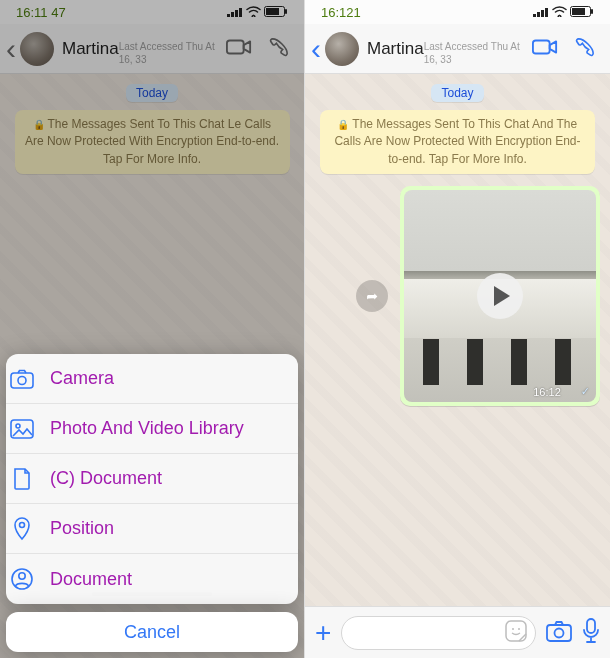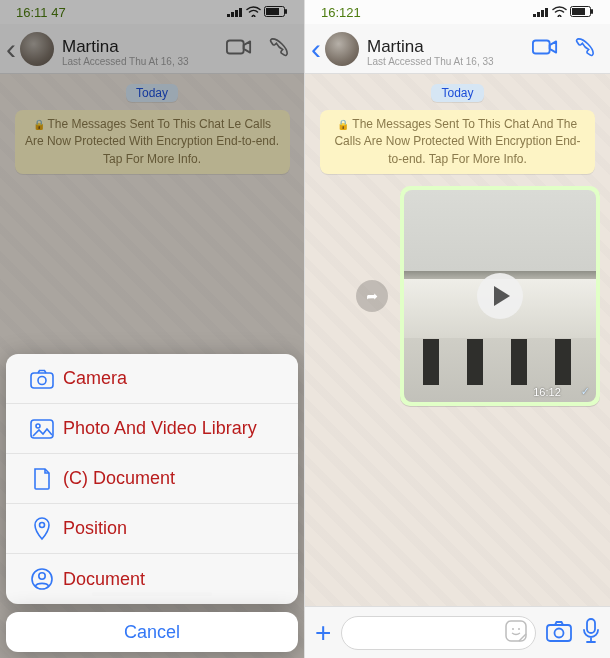--- a/index.html
+++ b/index.html
@@ -49,21 +49,21 @@
       padding: 0 6px;
     }
     .back-chevron { font-size: 30px; color: #3478f6; margin-right: 4px; line-height: 1; }
     .left .back-chevron { color: #6a6a6a; }
     .avatar {
       width: 34px; height: 34px;
       border-radius: 50%;
       background: radial-gradient(circle at 40% 35%, #b6b0a8 0%, #7a7066 60%, #5a5047 100%);
       margin-right: 8px;
     }
-    .header-text { flex: 1; display: flex; flex-direction: column; justify-content: center; margin-top: 8px; }
+    .header-text { flex: 1; display: flex; justify-content: center; margin-top: 8px; }
     .header-name { font-size: 17px; font-weight: 500; color: #222; line-height: 1; }
     .header-sub { font-size: 10px; color: #9e9e9e; line-height: 1.3; }
     .header-actions { display: flex; gap: 14px; align-items: center; margin-right: 6px; }
     .icon-video, .icon-call { width: 26px; height: 20px; }
     .chat-body {
       position: relative;
       padding: 6px 10px;
       background:
         repeating-linear-gradient(45deg, rgba(0,0,0,0.015) 0 8px, transparent 8px 20px),
         #ECE5DD;
@@ -179,25 +179,25 @@
     }
     .sheet-card {
       background: rgba(248,248,248,0.99);
       border-radius: 12px;
       overflow: hidden;
       box-shadow: 0 4px 24px rgba(0,0,0,0.3);
     }
     .sheet-item {
       display: flex; align-items: center;
       height: 50px;
-      padding: 0 24px;
+      padding: 0 4px;
       font-size: 18px;
-      color: #b91c1c;
+      color: #a21caf;
       border-bottom: 1px solid rgba(0,0,0,0.08);
-      gap: 9px;
+      gap: 16px;
     }
     .sheet-item:last-child { border-bottom: none; }
     .sheet-icon { width: 24px; height: 24px; display: flex; align-items: center; justify-content: center; }
     .cancel-card {
       margin-top: 8px;
       background: #fff;
       border-radius: 12px;
       height: 40px;
       display: flex; align-items: center; justify-content: center;
       font-size: 18px;

